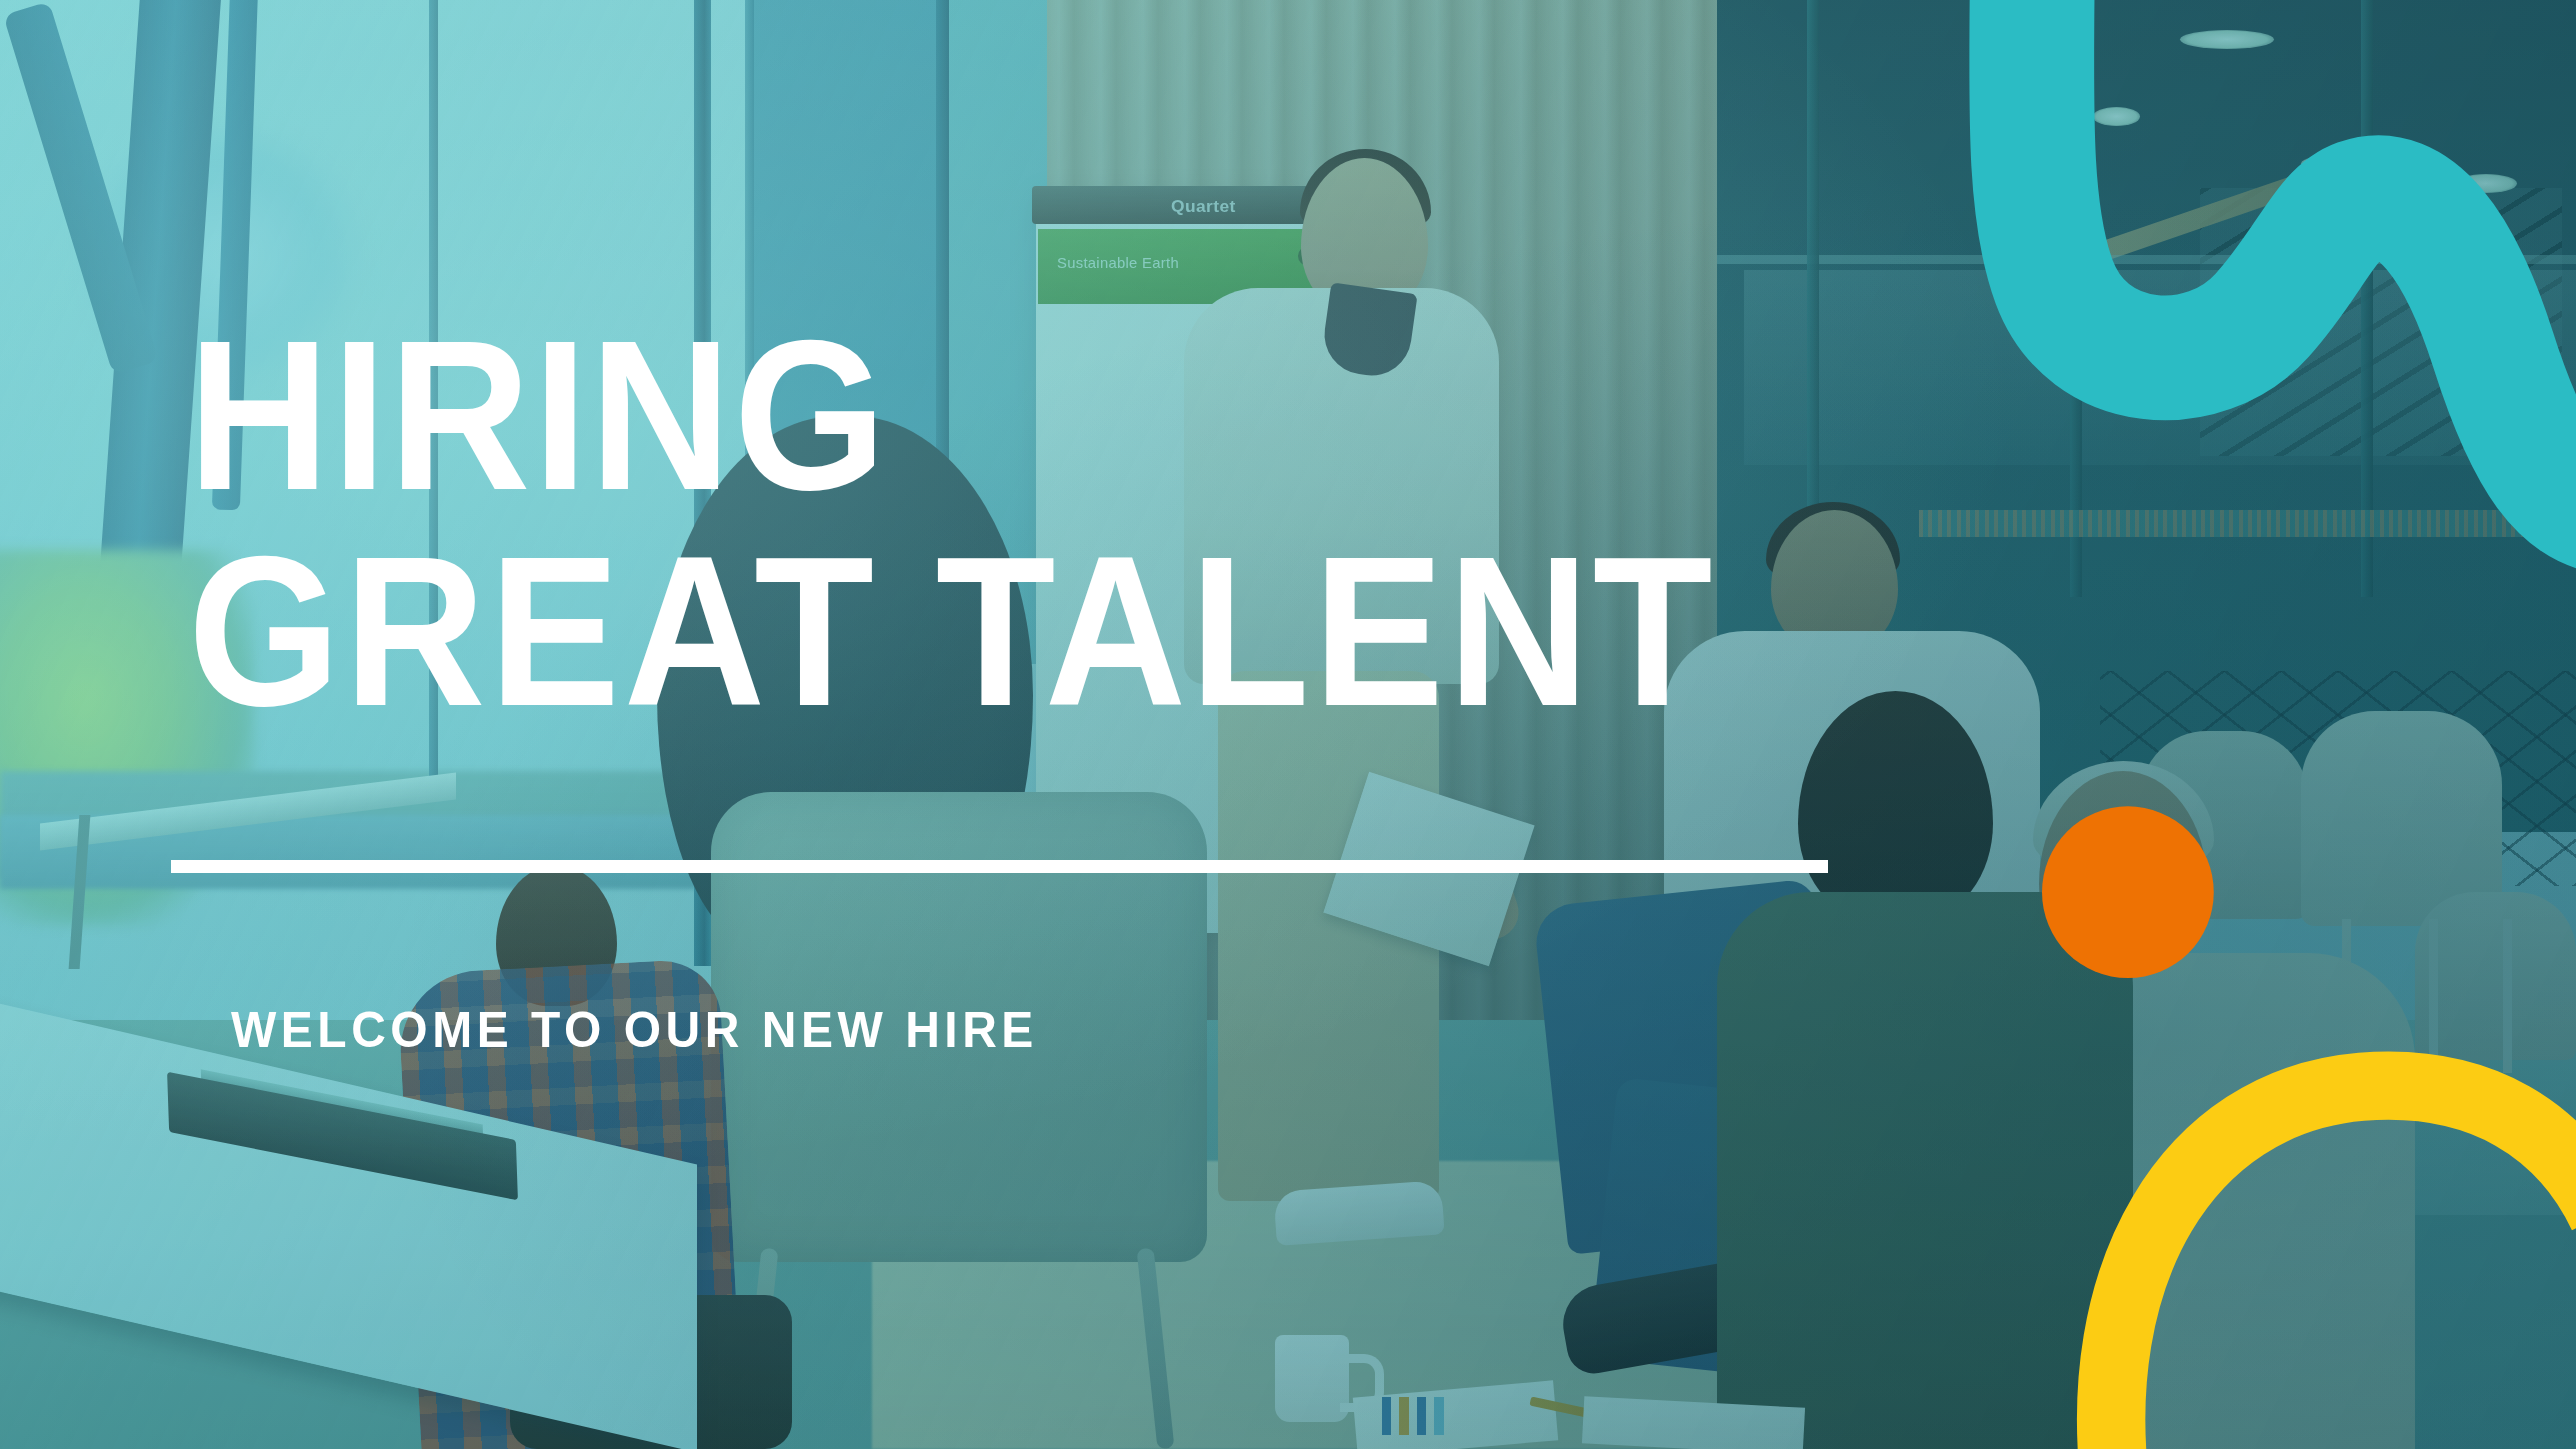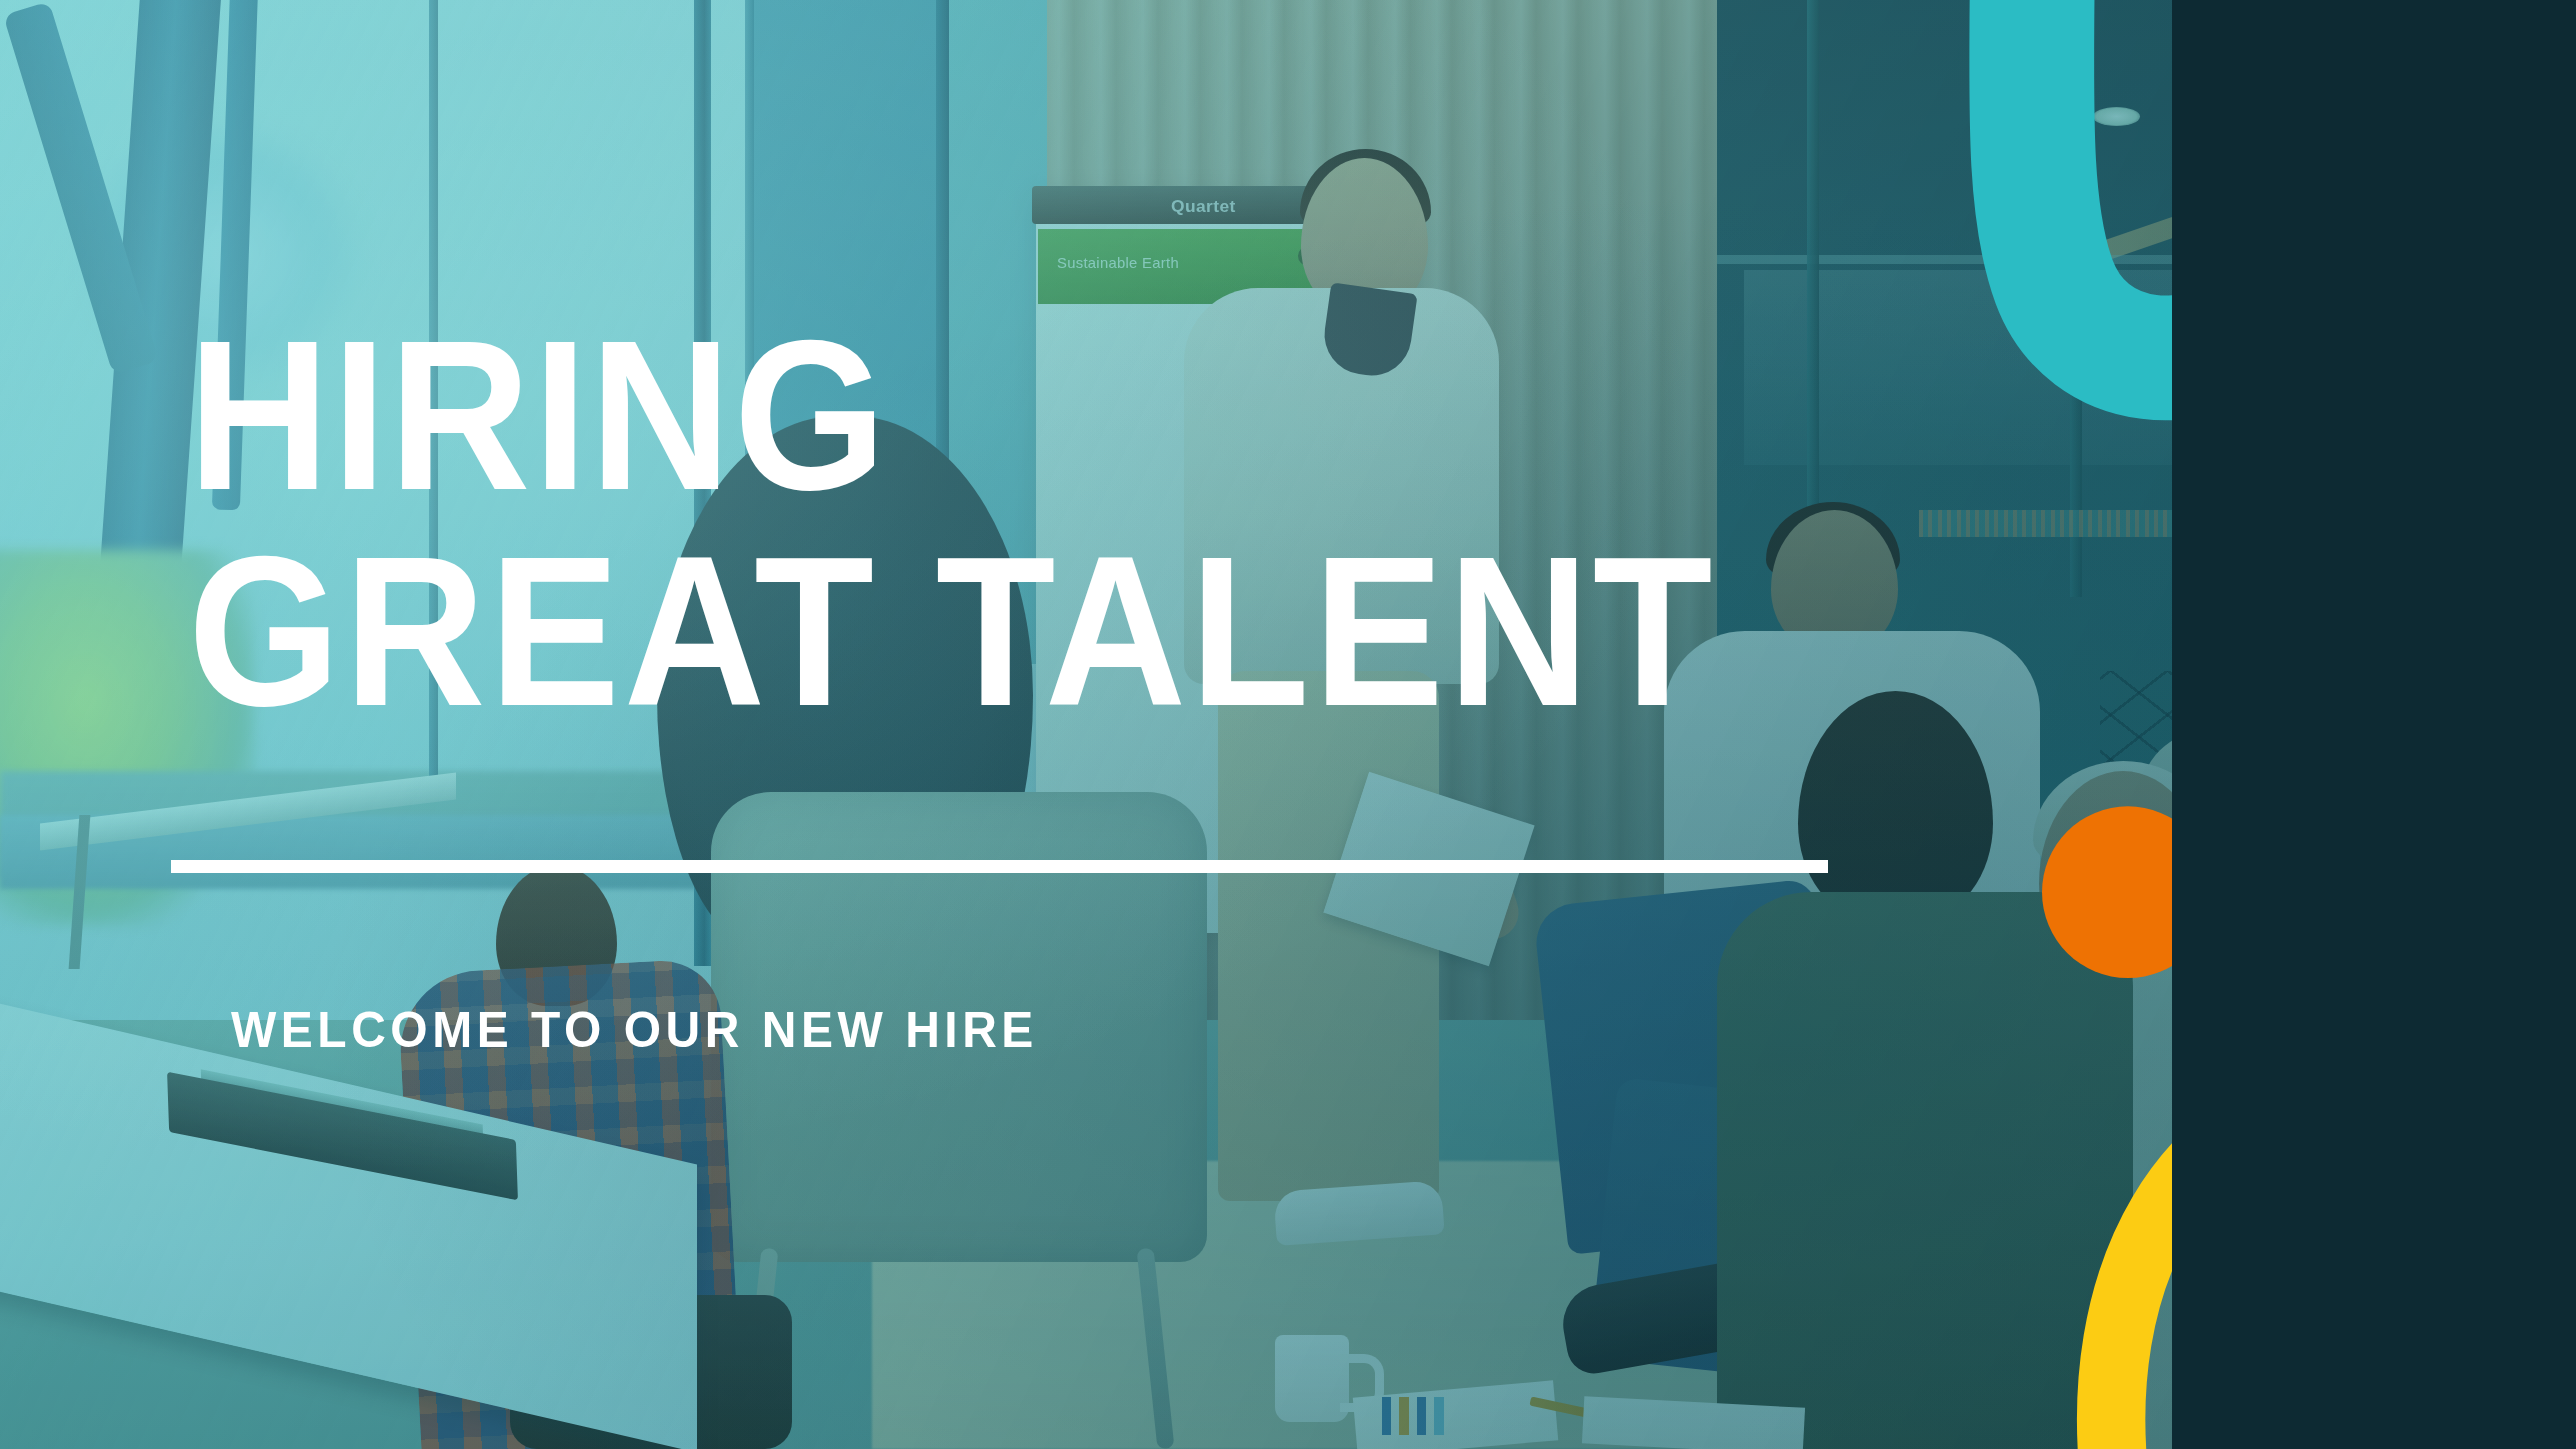--- a/index.html
+++ b/index.html
@@ -2,21 +2,21 @@
 <html style="font-size:10.7px"><head>
 <meta charset="utf-8">
 <style>
   html, body {
     margin: 0;
     padding: 0;
     background: #0d2a33;
   }
   #poster {
     position: relative;
-    width: 2172px;
+    width: 2576px;
     height: 1449px;
     overflow: hidden;
     font-family: "Liberation Sans", sans-serif;
     background: #6ec6cc;
   }
 
   
   .photo {
     position: absolute;
     inset: 0;

